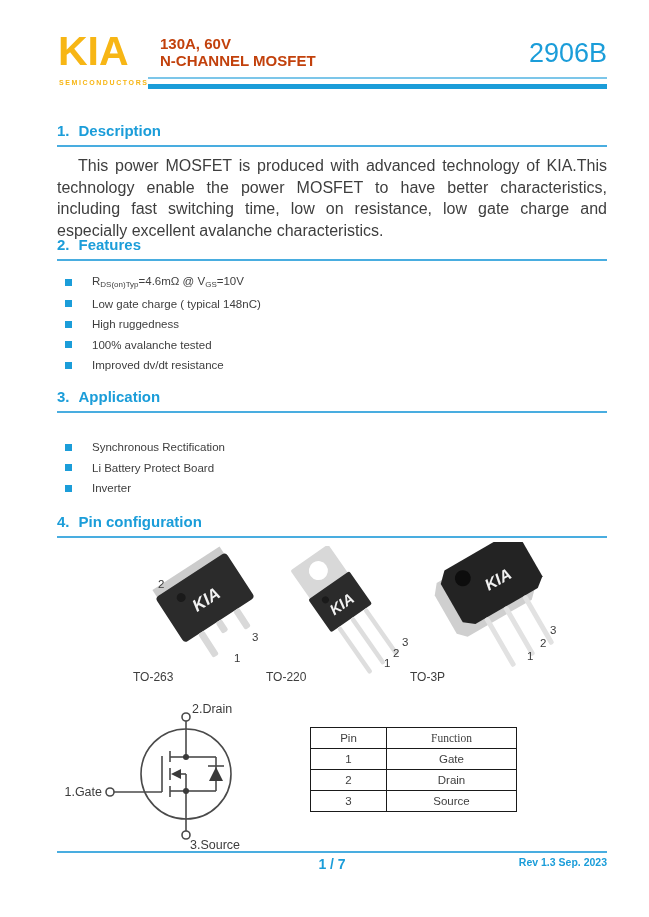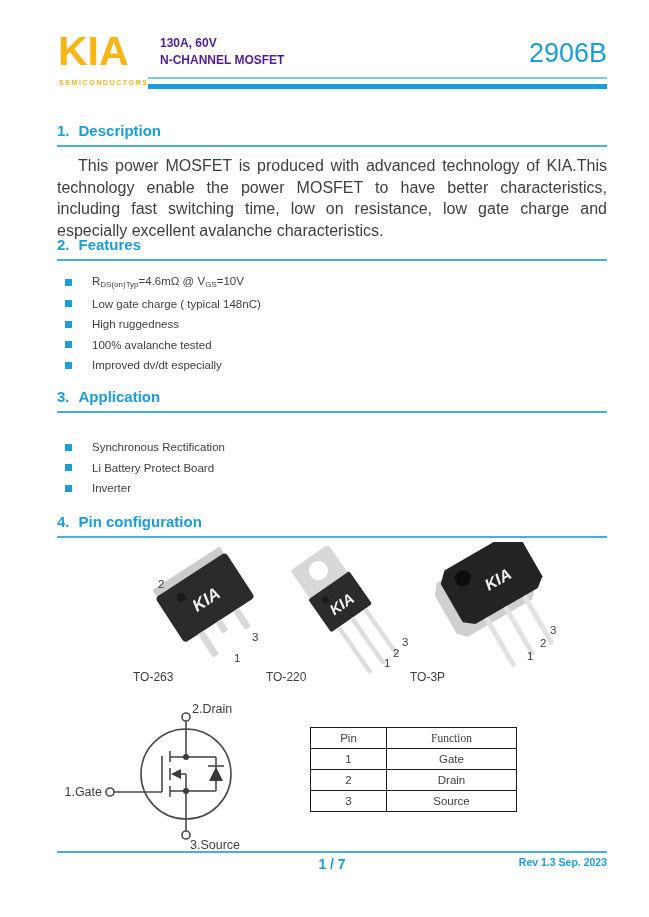--- a/index.html
+++ b/index.html
@@ -19,21 +19,21 @@
     font-size: 41px; font-weight: bold; color: #f7b615;
     letter-spacing: 0px; line-height: 46px;
   }
   .logo-sub {
     position: absolute; left: 59px; top: 79px;
     font-size: 7px; font-weight: bold; color: #f7b615;
     letter-spacing: 1.6px;
   }
   .header-mid {
     position: absolute; left: 160px; top: 35px;
-    color: #4c1d95; font-weight: bold; font-size: 12px; line-height: 17px;
+    color: #c2410c; font-weight: bold; font-size: 15px; line-height: 17px;
   }
   .part-number {
     position: absolute; top: 38px; right: 42px;
     font-size: 27px; color: #1b9dd9; font-weight: 400;
   }
   .rule-thin {
     position: absolute; left: 148px; right: 42px; top: 77px;
     height: 1.5px; background: #7cc6e9;
   }
   .rule-thick {
@@ -157,21 +157,21 @@
       <li>
         <span class="bullet-sq"></span>
         <span>High ruggedness</span>
       </li>
       <li>
         <span class="bullet-sq"></span>
         <span>100% avalanche tested</span>
       </li>
       <li>
         <span class="bullet-sq"></span>
-        <span>Improved dv/dt especially</span>
+        <span>Improved dv/dt resistance</span>
       </li>
     </ul>
   </div>
 
   <div class="section" id="sec-application">
     <div class="sec-head">
       <span>3.</span>
       <span>Application</span>
     </div>
     <ul class="bullets" style="margin-top:28px;">

